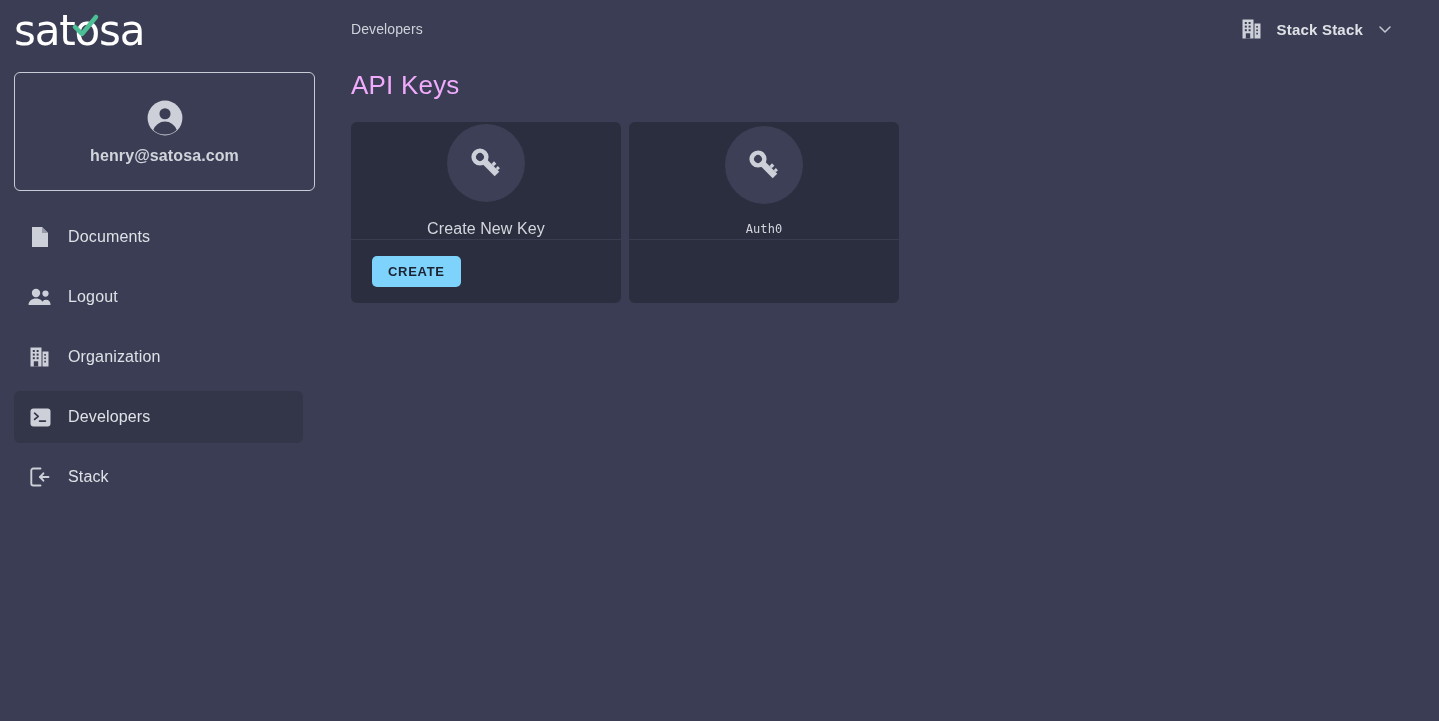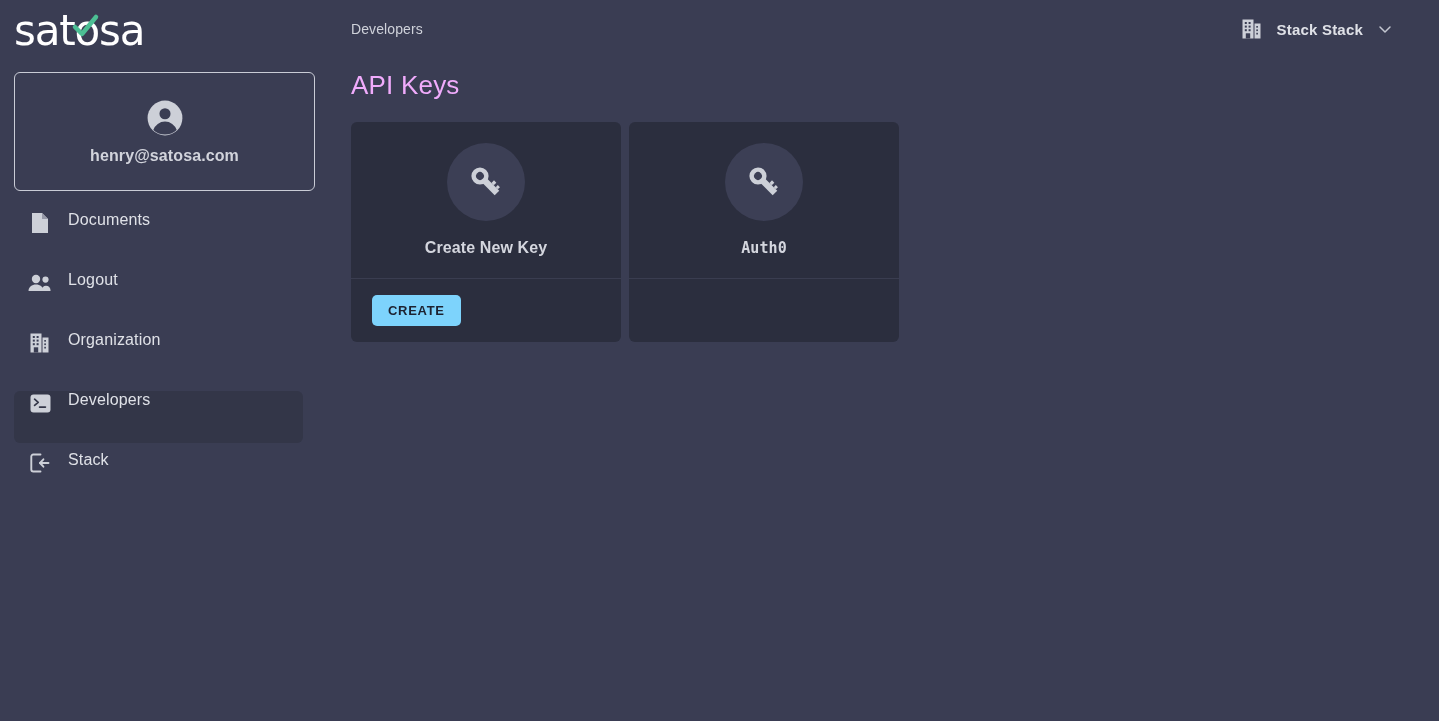--- a/index.html
+++ b/index.html
@@ -80,20 +80,21 @@
     letter-spacing: .1px;
     font-weight: bold;
   }
 
   .nav {
     margin-top: 20px;
     padding: 0 14px 0 14px;
   }
   .nav-item {
     display: flex;
+    align-items: center;
     gap: 16px;
     height: 52px;
     padding-left: 14px;
     border-radius: 6px;
     margin-bottom: 8px;
     cursor: pointer;
     user-select: none;
   }
   .nav-item.active {
     background: #333648;
@@ -167,47 +168,46 @@
 
   .card {
     width: 270px;
     background: #2b2e3e;
     border-radius: 6px;
     overflow: hidden;
     display: flex;
     flex-direction: column;
   }
   .card-body {
-    height: 157px;
+    height: 118px;
     display: flex;
     flex-direction: column;
     align-items: center;
     justify-content: center;
     gap: 18px;
     border-bottom: 1px solid #3a3d50;
-    font-weight: bold;
   }
   .key-avatar {
     width: 78px;
     height: 78px;
     border-radius: 50%;
     background: #3c3f55;
     display: flex;
     align-items: center;
     justify-content: center;
   }
   .key-avatar svg { display: block; }
   .card-label {
     font-size: 16px;
     color: #d4d6de;
     letter-spacing: .1px;
   }
   .card-label.mono {
     font-family: "DejaVu Sans Mono", monospace;
-    font-size: 15px;
+    font-size: 12px;
     text-align: center;
   }
 
   .card-footer {
     height: 63px;
     display: flex;
     align-items: center;
     gap: 8px;
     padding-left: 21px;
   }

